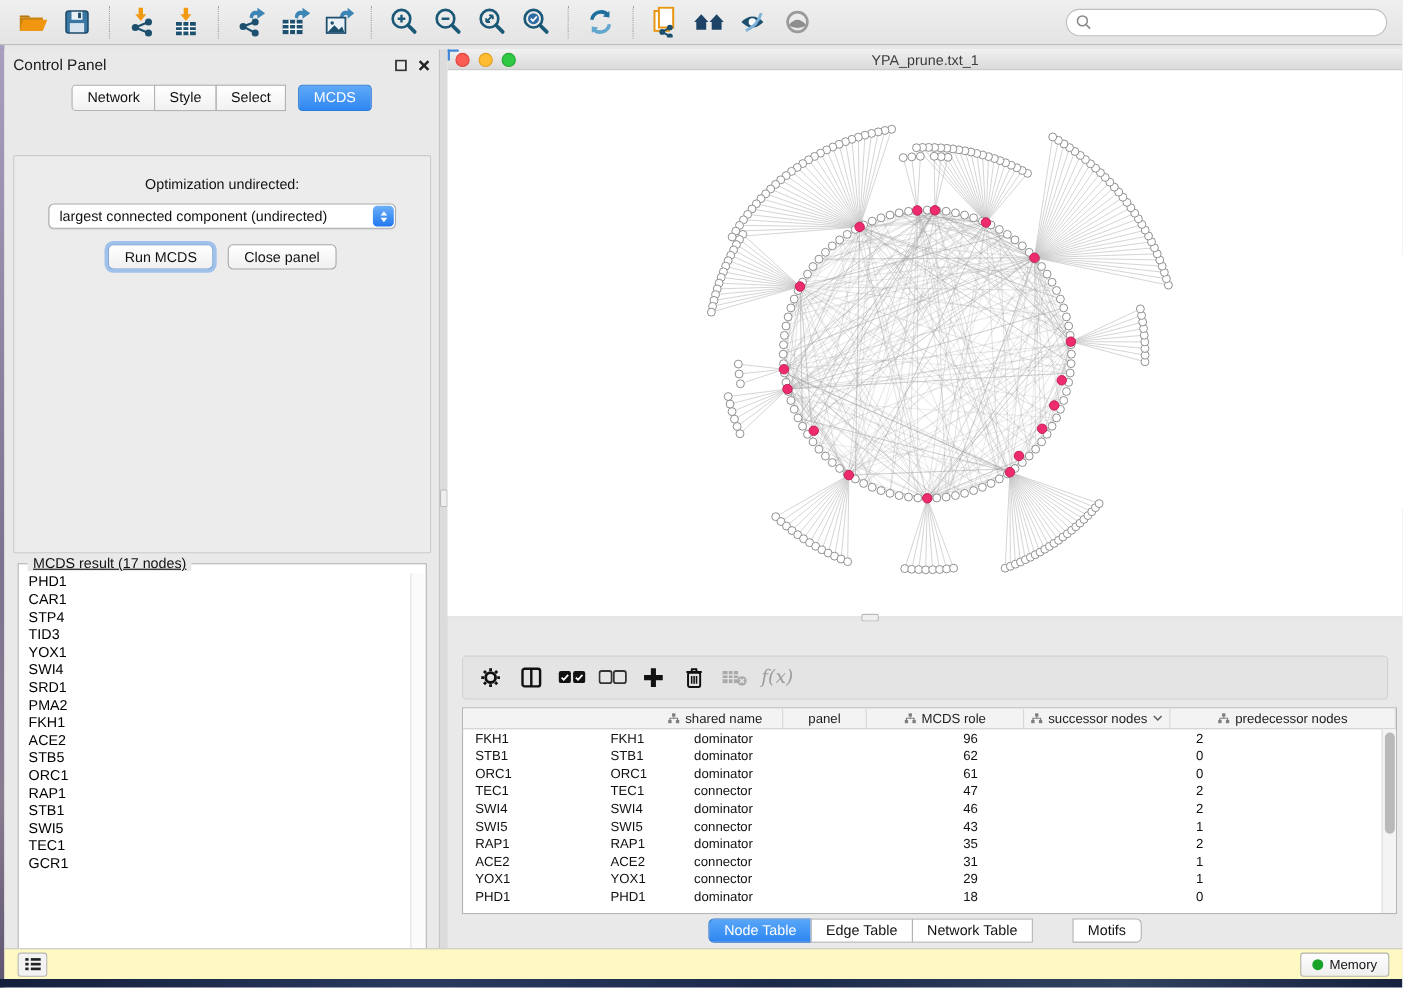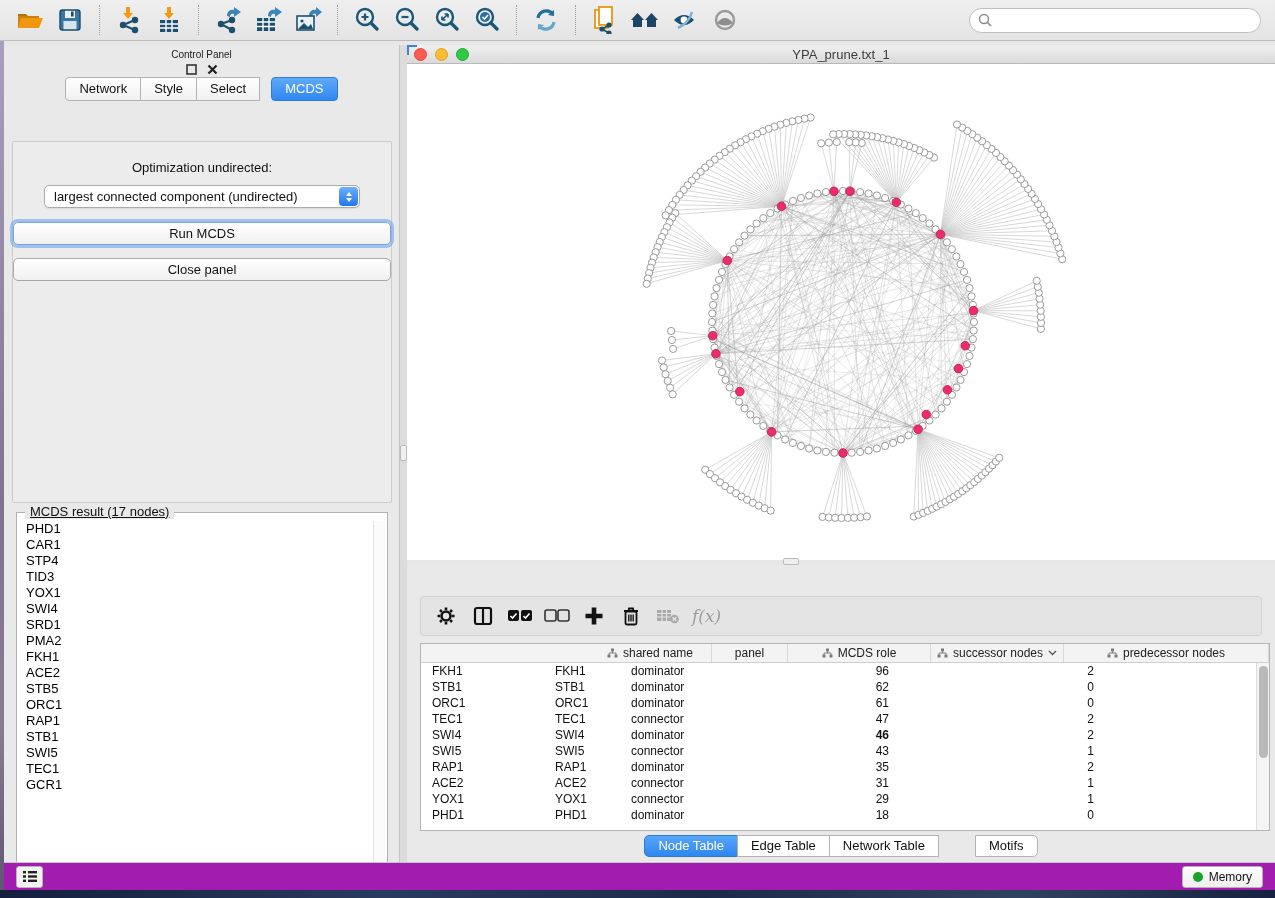--- a/index.html
+++ b/index.html
@@ -22,42 +22,42 @@
   .tb-sep { width:1px; height:30px; border-left:1px dotted #9f9f9f; margin:0 9px; }
   #search-wrap { margin-left:auto; margin-right:4px; position:relative; }
   #search-input { width:292px; height:25px; border:1px solid #bfbfbf; border-radius:13px;
     background:#fff; padding:0 10px 0 28px; font-size:12px; outline:none; color:#333; }
   #search-icon { position:absolute; left:9px; top:5px; }
 
   
   #control-panel { position:absolute; left:4px; top:45px; width:396px; height:817px;
     background:#e9e9e9; border-right:1px solid #c4c4c4; }
   .panel-titlebar { height:24px; display:flex; align-items:center; padding:0 8px;
-    font-size:10px; color:#1a1a1a;flex-direction:column; }
+    font-size:14px; color:#1a1a1a; }
   .panel-title { flex:1; padding-top:4px; }
   .panel-wbtns { display:flex; gap:10px; align-items:center; padding-top:4px; }
   .tab-strip { display:flex; justify-content:center; margin-top:8px; }
   .seg-tab { padding:3px 13px 4px; font-size:13px; background:linear-gradient(180deg,#ffffff,#f1f1f1);
     border:1px solid #b3b3b3; margin-left:-1px; color:#111; }
   .seg-tab:first-child { border-radius:4px 0 0 4px; margin-left:0; }
   .seg-tab:last-child { border-radius:0 4px 4px 0; }
   .seg-tab.active { background:linear-gradient(180deg,#5fa9f8,#2f87f1); border-color:#2d7bd6;
     color:#fff; border-radius:4px;margin-left:11px; }
   #mcds-tabpane { position:absolute; left:8px; top:96px; width:380px; height:362px;
     background:#ececec; border:1px solid #cccccc; border-radius:2px; }
   #opt-label { text-align:center; margin-top:18px; font-size:13px; color:#111; }
   #criterion-select { position:relative; margin:10px auto 0; width:316px; height:23px;
     background:#fff; border:1px solid #ababab; border-radius:5px; box-shadow:0 1px 1px rgba(0,0,0,.08);
     display:flex; align-items:center; padding-left:9px; font-size:13px; color:#111; }
   #criterion-stepper { position:absolute; right:1px; top:1px; width:19px; height:19px;
     border-radius:4px; background:linear-gradient(180deg,#6cb0f9,#2277ef);
     display:flex; flex-direction:column; align-items:center; justify-content:center; gap:2px; }
   .chev-up { width:0; height:0; border-left:3.5px solid transparent; border-right:3.5px solid transparent; border-bottom:4px solid #fff; }
   .chev-dn { width:0; height:0; border-left:3.5px solid transparent; border-right:3.5px solid transparent; border-top:4px solid #fff; }
-  #mcds-buttons { display:flex; justify-content:center; gap:13px; margin-top:14px;flex-direction:column; }
+  #mcds-buttons { display:flex; justify-content:center; gap:13px; margin-top:14px; }
   .mac-btn { height:23px; padding:0 14px; font-size:13px; color:#111;
     background:linear-gradient(180deg,#ffffff,#f0f0f0); border:1px solid #a9a9a9; border-radius:5px; }
   .mac-btn.focused { box-shadow:0 0 0 3px rgba(120,170,235,.65); border-color:#7aa4d9; }
   #mcds-resultbox { position:absolute; left:12px; top:467px; width:372px; height:371px;
     border:1px solid #b1b1b1; background:#fff; }
   #mcds-legend { position:absolute; left:8px; top:-9px; background:#e9e9e9; padding:0 5px;
     font-size:13px; color:#111;text-decoration:underline; }
   #mcds-list { position:absolute; left:1px; top:8px; width:352px; height:355px; overflow:hidden;
     font-size:13px; color:#000; }
   .mcds-item { height:16px; line-height:16px; padding-left:8px; }
@@ -109,21 +109,21 @@
   
   #bottom-tabs { position:absolute; left:0; right:0; top:270px; display:flex; justify-content:center; }
   .bt-tab { padding:2px 13px 3px; font-size:13px; background:#fff; border:1px solid #b3b3b3;
     margin-left:-1px; color:#111; }
   .bt-tab:first-child { border-radius:5px 0 0 5px; margin-left:0; }
   .bt-tab:last-child { border-radius:0 5px 5px 0;margin-left:36px; }
   .bt-tab.active { background:linear-gradient(180deg,#58a6f8,#2e86f1); color:#fff; border-color:#2d7bd6; }
 
   
   #status-bar { position:absolute; left:4px; top:862px; width:1271px; height:28px;
-    background:#a21caf; border-top:1px solid #c7c7c7; display:flex; align-items:center; padding:0 12px; }
+    background:#fef9c3; border-top:1px solid #c7c7c7; display:flex; align-items:center; padding:0 12px; }
   #task-btn { width:27px; height:22px; background:#f3f3f3; border:1px solid #b7b7b7; border-radius:3px;
     display:flex; align-items:center; justify-content:center; }
   #memory-btn { margin-left:auto; height:22px; padding:0 10px; display:flex; align-items:center; gap:6px;
     background:linear-gradient(180deg,#fdfdfd,#efefef); border:1px solid #b2b2b2; border-radius:3px; font-size:12px; color:#111; }
   #memory-dot { width:10px; height:10px; border-radius:50%; background:#17a327; }
 </style>
 </head>
 <body>
 
 <div id="app">
@@ -1249,21 +1249,21 @@
             <div class="td l" style="width: 123px;">TEC1</div>
             <div class="td l" style="width: 76px;">TEC1</div>
             <div class="td l" style="width: 143px;">connector</div>
             <div class="td r" style="width: 133px;">47</div>
             <div class="td r" style="width: 205px;">2</div>
           </div>
           <div class="tr">
             <div class="td l" style="width: 123px;">SWI4</div>
             <div class="td l" style="width: 76px;">SWI4</div>
             <div class="td l" style="width: 143px;">dominator</div>
-            <div class="td r" style="width: 133px; font-weight: bold;">46</div>
+            <div class="td r" style="width: 133px;">46</div>
             <div class="td r" style="width: 205px;">2</div>
           </div>
           <div class="tr">
             <div class="td l" style="width: 123px;">SWI5</div>
             <div class="td l" style="width: 76px;">SWI5</div>
             <div class="td l" style="width: 143px;">connector</div>
             <div class="td r" style="width: 133px;">43</div>
             <div class="td r" style="width: 205px;">1</div>
           </div>
           <div class="tr">

